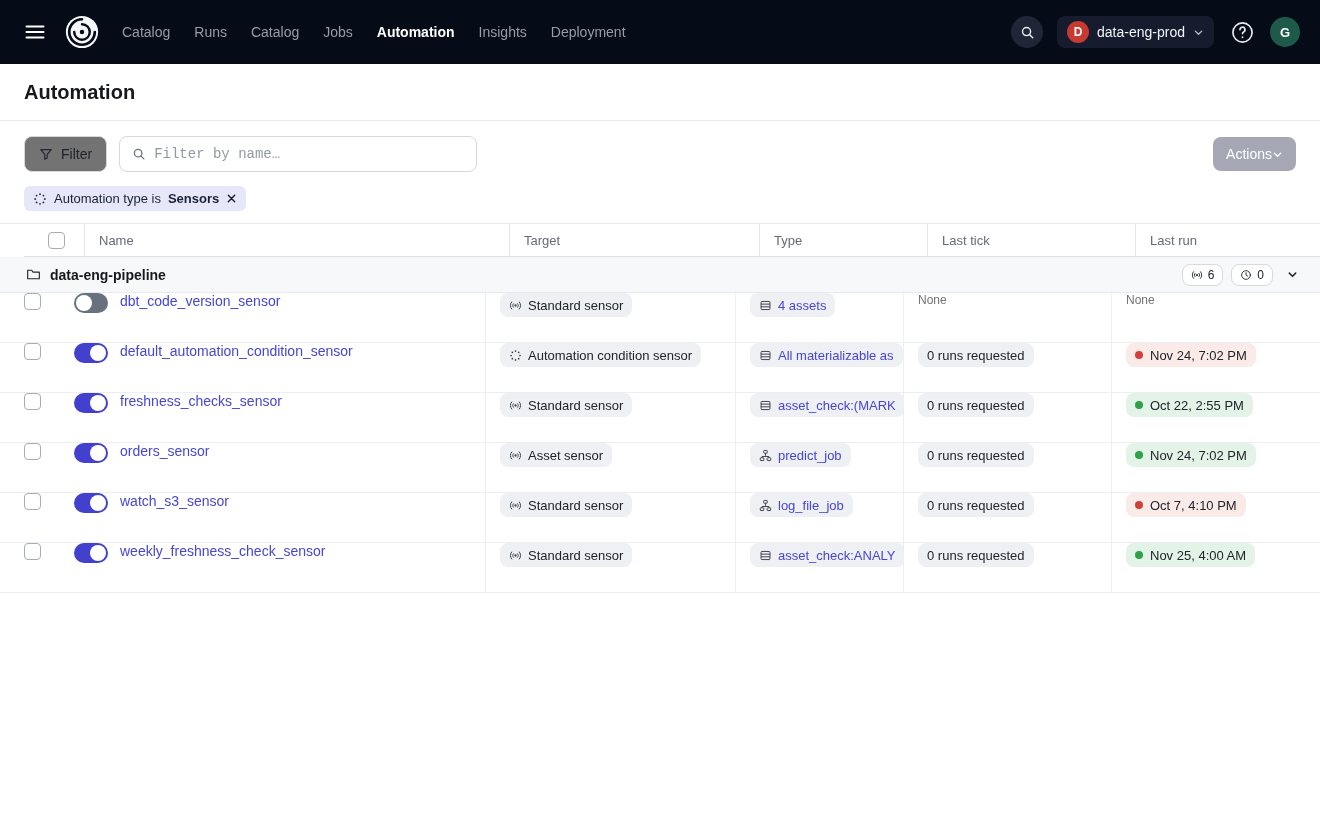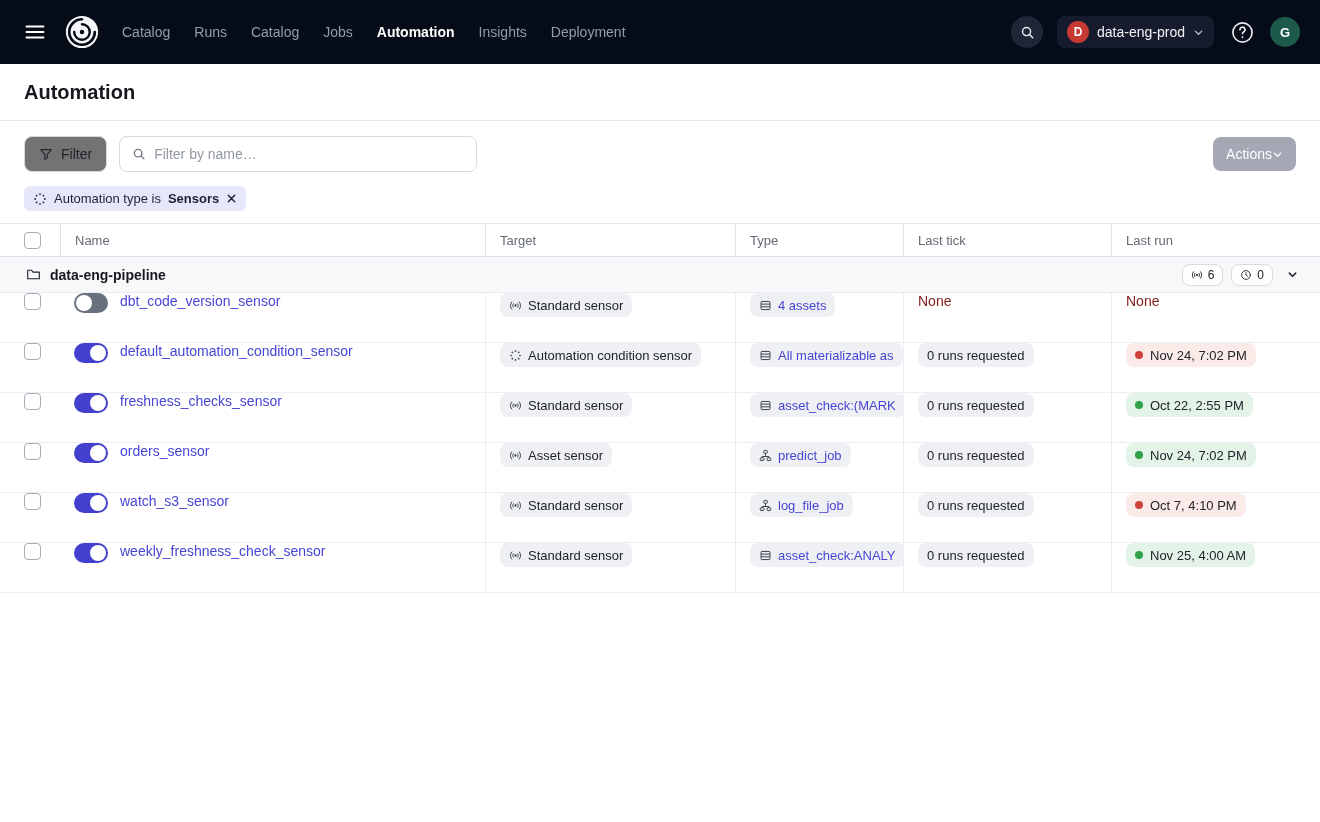--- a/index.html
+++ b/index.html
@@ -23,35 +23,35 @@
   .help-btn { color:#E8EAF0; width:28px; height:28px; }
   .avatar { width:30px; height:30px; border-radius:50%; background:#1D5A4A; color:#fff; font-size:13px; font-weight:600; display:flex; align-items:center; justify-content:center; cursor:pointer; }
 
   
   .title-bar { height:57px; display:flex; align-items:center; padding:0 24px; border-bottom:1px solid #E9EAEE; }
   .page-title { font-size:20px; font-weight:700; color:#16181D; }
 
   
   .toolbar { display:flex; align-items:center; gap:12px; padding:15px 24px 10px; }
   .filter-btn { display:flex; align-items:center; gap:8px; height:36px; padding:0 14px; background:#737373; border:1px solid #D5D8DE; border-radius:8px; font-size:14px; color:#21242C; cursor:pointer; font-family:inherit; }
-  .search-box { display:flex; align-items:center; gap:8px; width:358px; height:36px; border:1px solid #D5D8DE; border-radius:8px; padding:0 12px; color:#6E7480; }
+  .search-box { display:flex; align-items:center; gap:8px; width:358px; height:36px; border:1px solid #D5D8DE; border-radius:8px; padding:0 12px; color:#6E7480;font-family:Liberation Mono, monospace; }
   .search-box input { border:none; outline:none; flex:1; font-size:14px; font-family:inherit; color:#21242C; background:transparent; }
   .search-box input::placeholder { color:#9298A3; }
   .actions-btn { margin-left:auto; display:flex; align-items:center; height:34px; padding:0 13px; background:#A5A8B4; border:none; border-radius:8px; color:#fff; font-size:14px; font-family:inherit; cursor:pointer; }
 
   
   .tag-row { padding:4px 24px 12px; border-bottom:1px solid #E9EAEE; }
   .filter-chip { display:inline-flex; align-items:center; gap:7px; background:#E6E7F8; border-radius:6px; padding:5px 9px; font-size:13px; color:#1B2237; }
   .filter-chip .chip-icon { display:flex; color:#262C3F; }
   .chip-value { font-weight:700; }
   .chip-close { display:flex; cursor:pointer; color:#1B2237; }
 
   
   .grid { display:grid; grid-template-columns:60px 425px 250px 168px 208px 1fr; }
-  .thead { height:33px; border-bottom:1px solid #DDDFE4; color:#646A76; font-size:13px; }
+  .thead { height:33px; border-bottom:1px solid #DDDFE4; color:#646A76; font-size:13px;margin-left:24px; }
   .hcell { display:flex; align-items:center; padding:0 14px; height:100%; }
   .hcell + .hcell { border-left:1px solid #E2E4E9; }
   .hcell.c-check { padding-left:24px; }
 
   .checkbox { width:17px; height:17px; border:1.5px solid #A7ACB6; border-radius:4px; background:#fff; display:inline-block; cursor:pointer; flex:none; }
 
   .group-row { height:36px; background:#F7F8FA; border-bottom:1px solid #E9EAEE; display:flex; align-items:center; padding:0 16px 0 26px; gap:9px; }
   .group-row .folder { display:flex; color:#21242C; }
   .group-name { font-size:14px; font-weight:700; color:#16181D; }
   .group-right { margin-left:auto; display:flex; align-items:center; gap:8px; }
@@ -70,21 +70,21 @@
   .toggle.on { background:#4340CE; } .toggle.on .knob { left:16px; }
   .toggle.off { background:#69707E; } .toggle.off .knob { left:2px; }
 
   .name-link { font-size:14px; color:#4745D4; text-decoration:none; cursor:pointer; white-space:nowrap; }
 
   .pill { display:inline-flex; align-items:center; gap:6px; height:24px; padding:0 9px; background:#EEF0F3; border-radius:8px; font-size:13px; color:#21242C; white-space:nowrap; flex:none; }
   .pill .picon { display:flex; color:#3A3F4A; }
   .pill.target-pill span.tlabel { color:#4745D4; }
   .pill.target-pill { cursor:pointer; }
 
-  .plain-text { font-size:14px; color:#7f1d1d; }
+  .plain-text { font-size:12px; color:#737373; }
 
   .run-pill { display:inline-flex; align-items:center; gap:7px; height:24px; padding:0 9px; border-radius:8px; font-size:13px; color:#21242C; white-space:nowrap; cursor:pointer; }
   .run-pill .dot { width:8px; height:8px; border-radius:50%; flex:none; }
   .run-pill.success { background:#E3F3E7; } .run-pill.success .dot { background:#2FA148; }
   .run-pill.failure { background:#FBEBE8; } .run-pill.failure .dot { background:#CE4239; }
 </style>
 </head>
 <body>
 
 <div class="screen">

